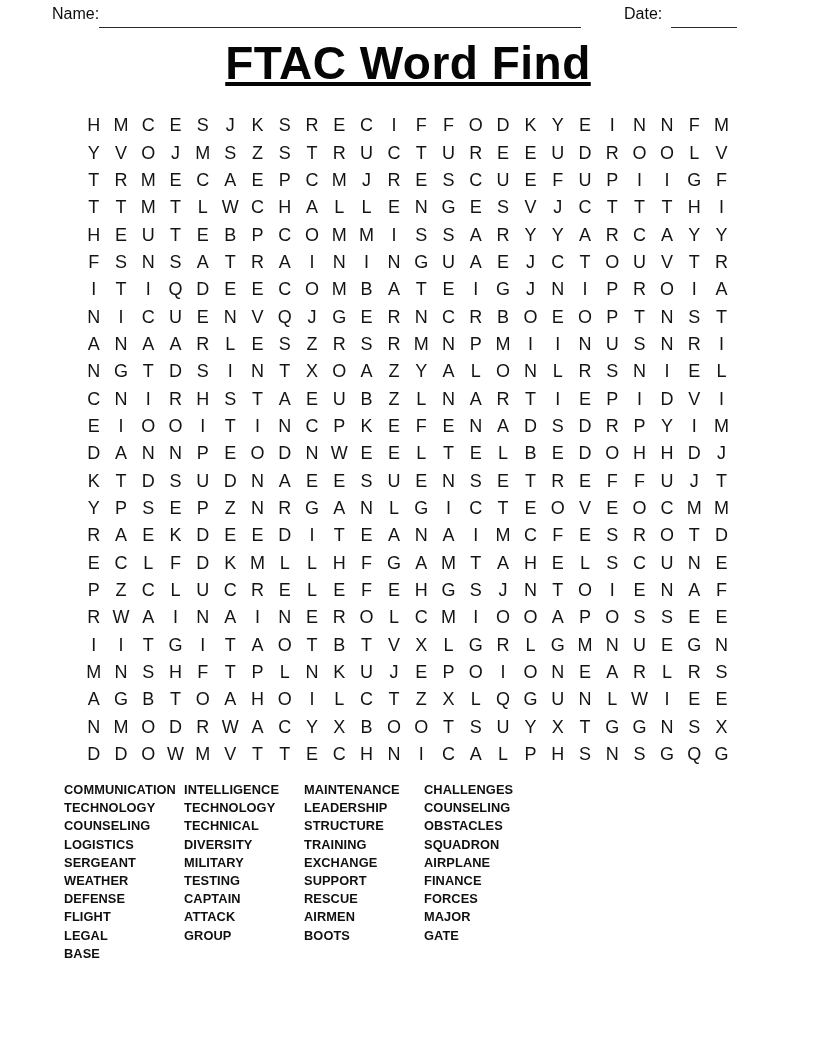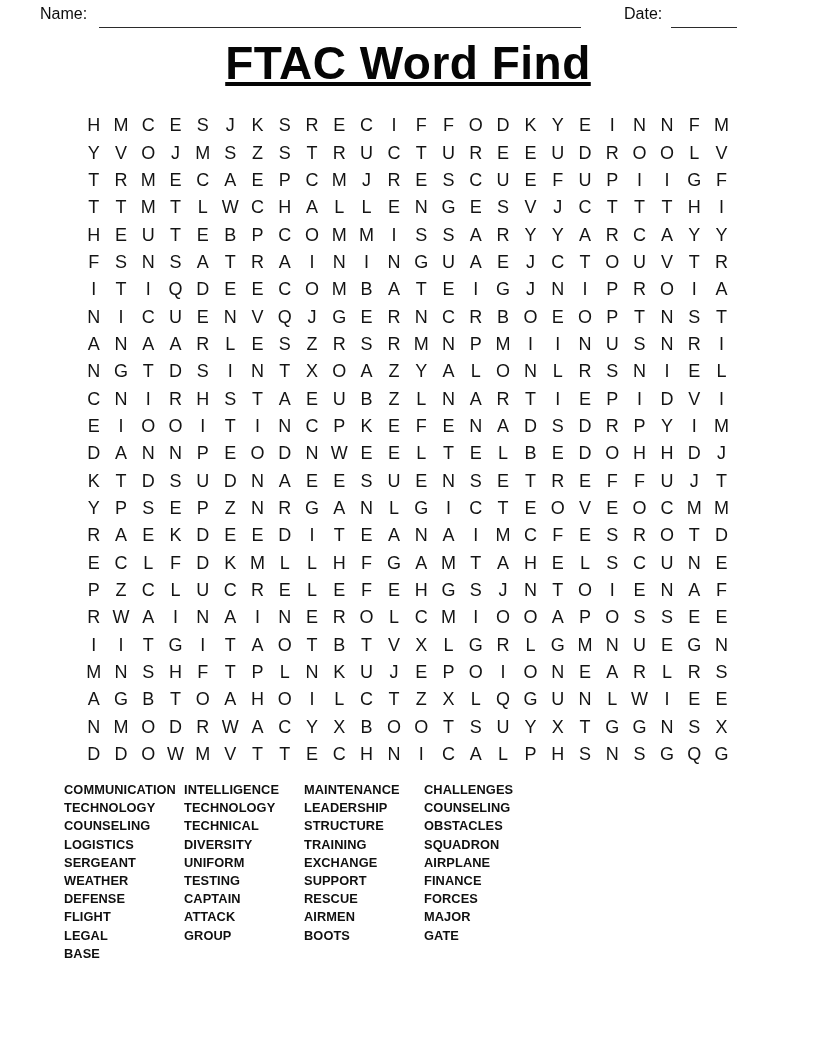--- a/index.html
+++ b/index.html
@@ -18,21 +18,21 @@
     background: #ffffff;
   }
   
   .hdr-label {
     position: absolute;
     top: 5px;
     font-size: 16px;
     font-weight: 400;
     color: #0d0d0d;
   }
-  .name-label { left: 40px; text-align: right; }
+  .name-label { left: 52px; text-align: right; }
   .date-label { left: 624px; }
   .hdr-line {
     position: absolute;
     top: 27px;
     border-top: 1.6px solid #2b2b2b;
   }
   .name-line { left: 99px;  width: 482px; }
   .date-line { left: 671px; width: 66px; }
   
   .title {
@@ -684,21 +684,21 @@
         <div class="word-item">DEFENSE</div>
         <div class="word-item">FLIGHT</div>
         <div class="word-item">LEGAL</div>
         <div class="word-item">BASE</div>
       </div>
       <div class="word-col">
         <div class="word-item">INTELLIGENCE</div>
         <div class="word-item">TECHNOLOGY</div>
         <div class="word-item">TECHNICAL</div>
         <div class="word-item">DIVERSITY</div>
-        <div class="word-item">UNIFORM</div>
+        <div class="word-item">MILITARY</div>
         <div class="word-item">TESTING</div>
         <div class="word-item">CAPTAIN</div>
         <div class="word-item">ATTACK</div>
         <div class="word-item">GROUP</div>
       </div>
       <div class="word-col">
         <div class="word-item">MAINTENANCE</div>
         <div class="word-item">LEADERSHIP</div>
         <div class="word-item">STRUCTURE</div>
         <div class="word-item">TRAINING</div>

